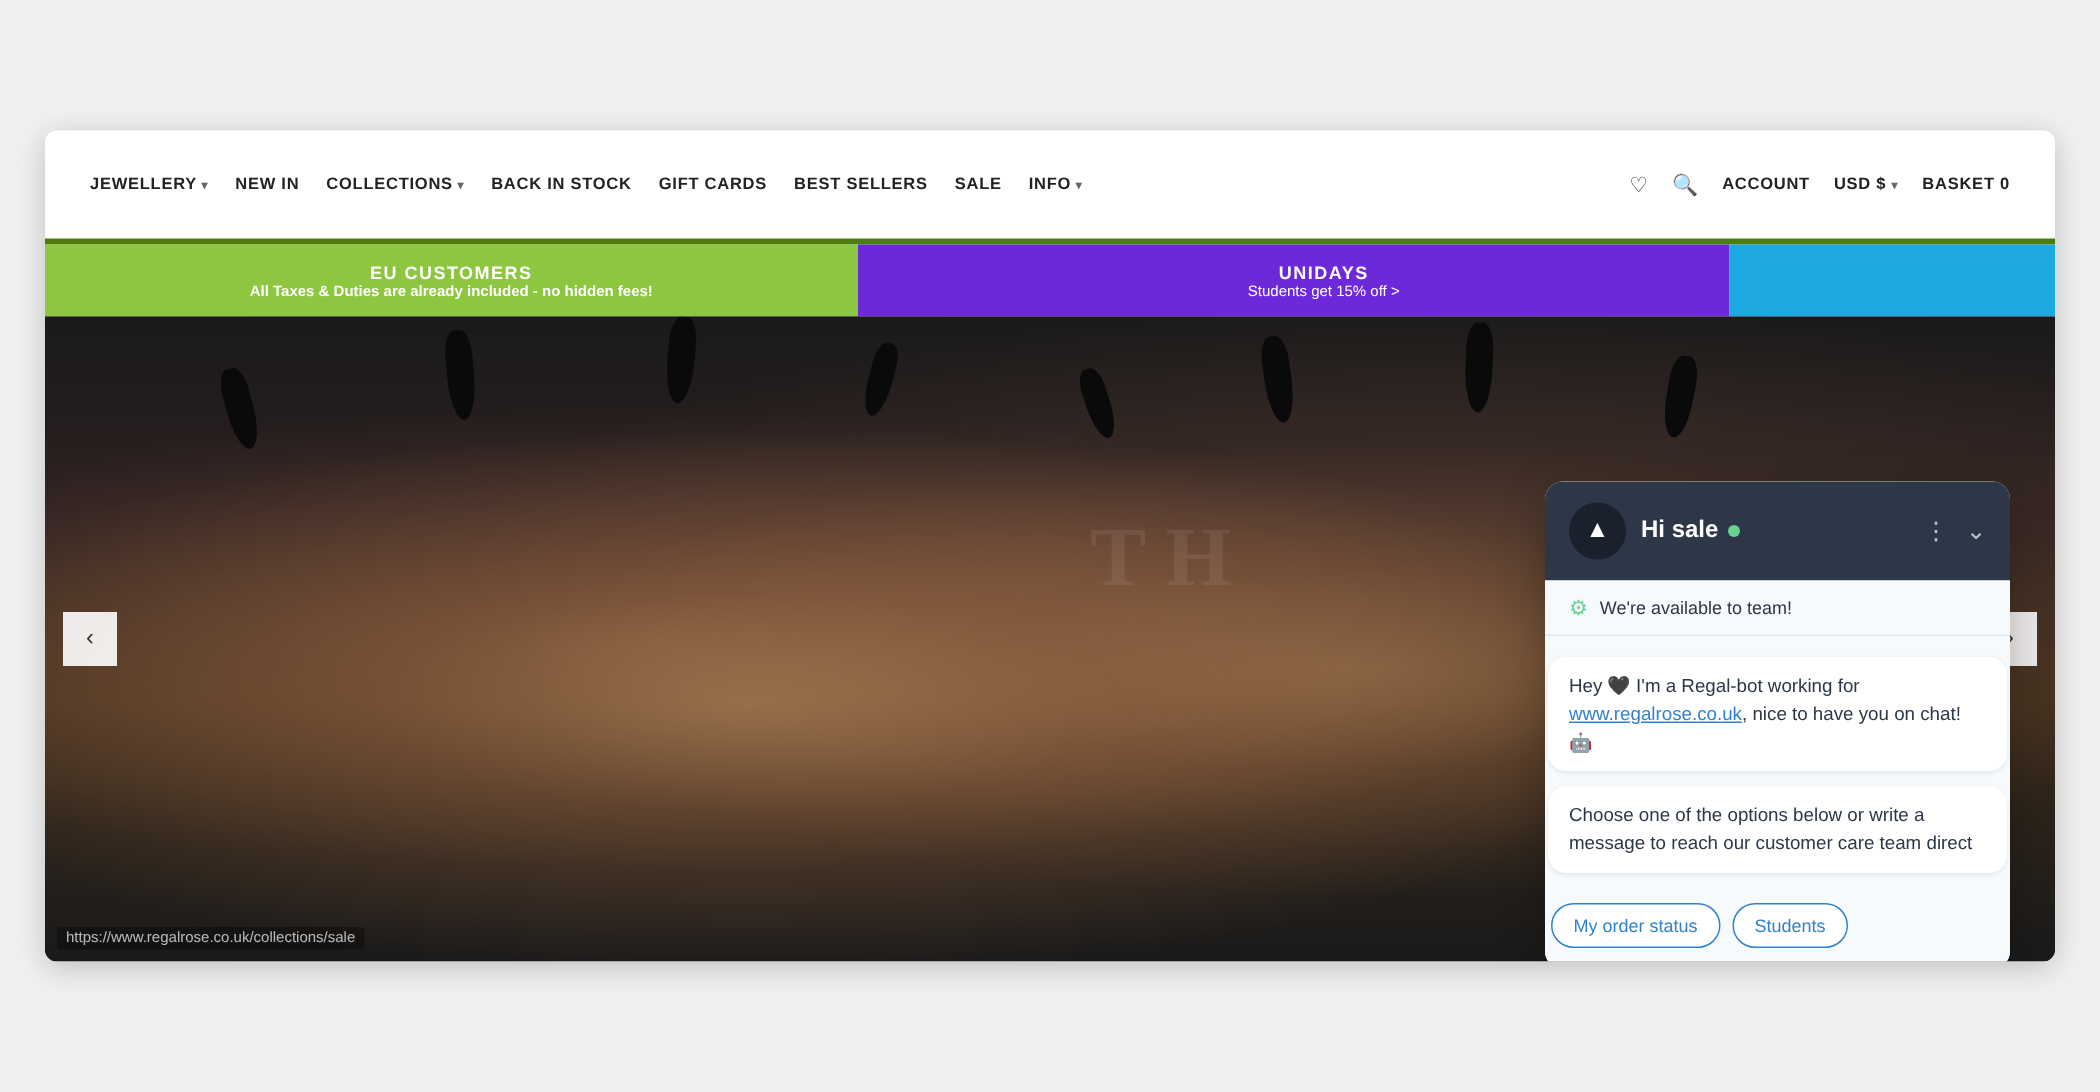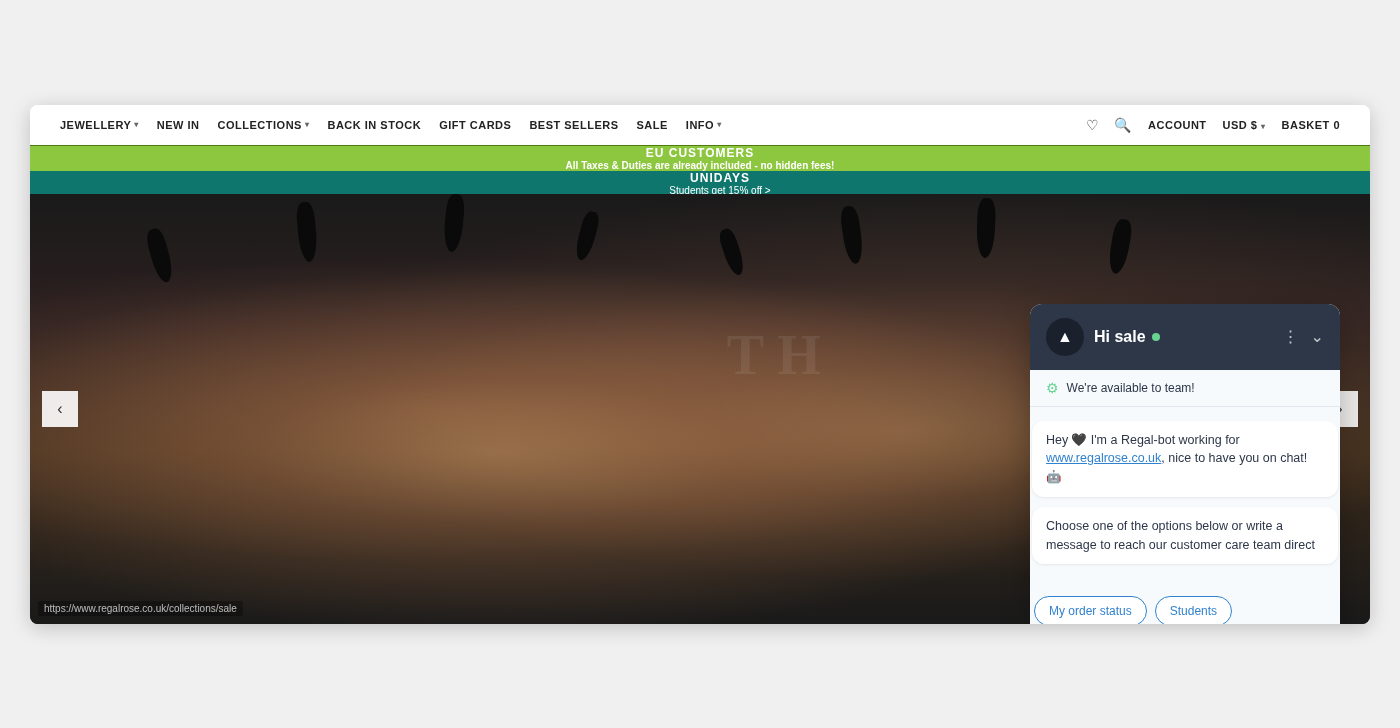--- a/index.html
+++ b/index.html
@@ -11,22 +11,22 @@
       border-radius: 8px;
       box-shadow: 0 4px 20px rgba(0,0,0,0.2);
       overflow: hidden;
     }
 
     
     .top-nav {
       display: flex;
       align-items: center;
       justify-content: space-between;
-      padding: 12px 30px;
-      border-bottom: 1px solid #4d7c0f;
+      padding: 28px 30px;
+      border-bottom: 4px solid #4d7c0f;
       background: white;
     }
 
     .nav-left {
       display: flex;
       align-items: center;
       gap: 18px;
     }
 
     .nav-item {
@@ -86,21 +86,20 @@
 
     .logo-reg {
       font-size: 14px;
       vertical-align: super;
     }
 
     
     .banner-strip {
       display: flex;
       height: 48px;
-      flex-direction: column;
     }
 
     .banner-eu {
       flex: 1;
       background: #8dc63f;
       display: flex;
       flex-direction: column;
       justify-content: center;
       align-items: center;
       color: white;
@@ -346,21 +345,21 @@
     }
 
     .chat-bubble a {
       color: #3182ce;
       text-decoration: underline;
     }
 
     .chat-buttons {
       display: flex;
       gap: 8px;
-      margin-top: 32px;
+      margin-top: 20px;
       padding: 0 2px;
     }
 
     .chat-btn {
       border: 1.5px solid #3182ce;
       background: white;
       color: #3182ce;
       border-radius: 20px;
       padding: 7px 14px;
       font-size: 12px;
@@ -420,21 +419,21 @@
       </span>
     </div>
   </div>
 
 
   <div class="banner-strip">
     <div class="banner-eu" style="background:#8dc63f;">
       <div class="banner-eu-title">EU CUSTOMERS</div>
       <div class="banner-eu-sub">All Taxes &amp; Duties are already included - no hidden fees!</div>
     </div>
-    <div class="banner-unidays" style="background:#0f766e;padding-left:40px;">
+    <div class="banner-unidays" style="background:#6d28d9;padding-left:40px;">
       <div class="banner-unidays-title">UNIDAYS</div>
       <div class="banner-unidays-sub">Students get 15% off &gt;</div>
     </div>
     <div class="banner-blue" style="background:#1ba9e0;"></div>
   </div>
 
   <div class="hero relative-hero">
     <div class="hero-image">
       <div class="hero-overlay"></div>
 

